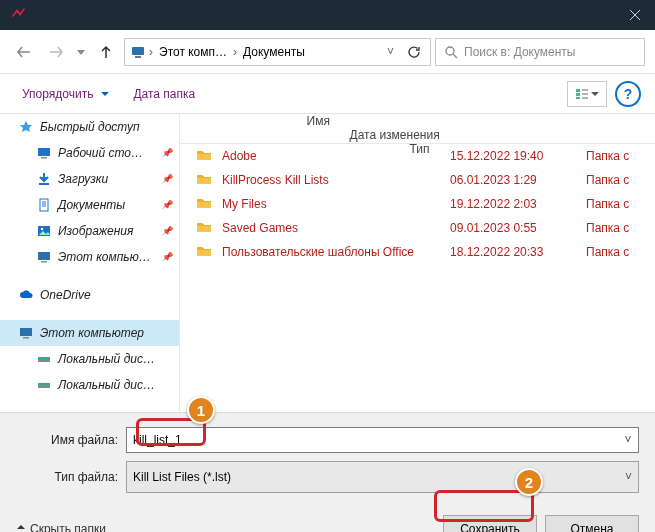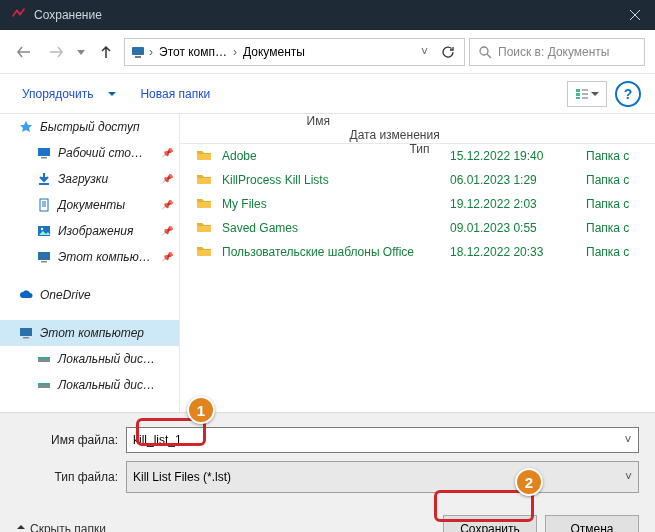--- a/index.html
+++ b/index.html
@@ -12,45 +12,45 @@
   .titlebar .closebtn { width: 40px; height: 30px; display: flex; align-items: center; justify-content: center; cursor: pointer; position: absolute; right: 0; top: 0; color:#cfd6dc;}
 
   
   .navrow { height: 44px; background: #fff; border-bottom: 1px solid #e3e3e3; display: flex; align-items: center; padding: 6px 10px; gap: 4px; }
   .navbtn { width: 28px; height: 28px; display: flex; align-items: center; justify-content: center; color: #777; }
   .navbtn.active { color: #111; }
   .addrbox { flex: 1; height: 28px; border: 1px solid #c9c9c9; display: flex; align-items: center; padding: 0 4px; gap:2px; overflow:hidden;}
   .addr-folder { width: 18px; height: 18px; display:flex;align-items:center;justify-content:center;}
   .crumb { padding: 0 4px; white-space: nowrap; }
   .chev { color: #666; }
-  .searchbox { width: 176px; height: 28px; border: 1px solid #c9c9c9; display: flex; align-items: center; padding: 0 8px; color: #888; gap:6px;}
+  .searchbox { width: 210px; height: 28px; border: 1px solid #c9c9c9; display: flex; align-items: center; padding: 0 8px; color: #888; gap:6px;}
 
   
   .toolbar { height: 40px; background: #fff; border-bottom: 1px solid #e3e3e3; display: flex; align-items: center; padding: 0 14px; gap: 8px; }
-  .tbtn { color: #1d4ed8; padding: 4px 8px; display: flex; align-items: center; gap: 15px; }
+  .tbtn { color: #701a75; padding: 4px 8px; display: flex; align-items: center; gap: 8px; }
   .spacer { flex: 1; }
   .viewbtn { width:40px;height:26px;border:1px solid #c9c9c9;display:flex;align-items:center;justify-content:center;gap:2px;}
   .helpbtn { width:26px;height:26px;border-radius:50%;display:flex;align-items:center;justify-content:center;color:#0b72c9;font-weight:bold;font-size:14px;border:2px solid #0b72c9;}
 
   
   .mainsplit { display:flex; height: 298px; background:#fff; }
   .sidebar { width: 180px; border-right: 1px solid #e8e8e8; overflow:hidden; }
   .sideitem { height: 26px; display:flex; align-items:center; padding-left: 18px; gap:6px; white-space:nowrap; color:#222;font-style:italic;}
   .sideitem.sub { padding-left: 36px; }
   .sideitem .ic { width:16px;height:16px;display:flex;align-items:center;justify-content:center;}
   .sideitem .pin { margin-left:auto; margin-right:6px;color:#999;font-size:9px;}
   .sideitem.selected { background:#cde8f7; }
   .sideitem.spgap { height:12px; }
 
   .filepane { flex:1; overflow:hidden; }
   .colheaders { height: 30px; border-bottom:1px solid #e8e8e8; display:flex; align-items:center; color:#444;flex-direction:column;}
   .col-name { width: 254px; padding-left:16px;}
   .col-date { width: 136px;}
   .col-type { flex:1; padding-left:4px;}
-  .filerow { height: 24px; display:flex; align-items:center; padding-left:16px; color:#15803d;justify-content:flex-end;}
+  .filerow { height: 24px; display:flex; align-items:center; padding-left:16px; color:#b91c1c;justify-content:flex-end;}
   .filerow .fldicon { width:18px;height:18px;margin-right:8px;}
   .filerow .fname { width:228px;}
   .filerow .fdate { width:136px;}
   .filerow .ftype { flex:1;}
 
   
   .bottomform { background:#f0f0f0; border-top:1px solid #dcdcdc; padding: 14px 16px 8px 16px; }
   .formrow { display:flex; align-items:center; margin-bottom:8px; gap:8px;}
   .formlabel { width:102px; text-align:right; color:#222;}
   .textfield { flex:1; height:26px; border:1px solid #7a7a7a; background:#fff; display:flex; align-items:center; position:relative;}
@@ -75,21 +75,20 @@
 <body>
 
 <div class="wrap">
 
   <div class="titlebar">
     <span class="appicon">
       <svg viewBox="0 0 16 16">
           <path fill="#d24" d="M2 9 L7 2 L10 6 L14 1 L15 2 L10 9 L7 5 L3 10 Z"></path>
         </svg>
     </span>
-    <span class="title">Сохранение</span>
     <span class="closebtn">
       <svg width="12" height="12" viewBox="0 0 12 12">
           <path stroke="#cfd6dc" stroke-width="1" d="M1 1 L11 11 M11 1 L1 11"></path>
         </svg>
     </span>
   </div>
 
   <div class="navrow">
     <span class="navbtn">
       <svg width="16" height="16" viewBox="0 0 16 16">
@@ -143,21 +142,21 @@
     </div>
   </div>
 
   <div class="toolbar">
     <span class="tbtn">
       <span>Упорядочить</span>
       <svg width="8" height="8" viewBox="0 0 8 8">
           <path fill="#0066b3" d="M0 2 H8 L4 6 Z"></path>
         </svg>
     </span>
-    <span class="tbtn">Новая папки</span>
+    <span class="tbtn">Дата папка</span>
     <span class="spacer"></span>
     <span class="viewbtn">
       <svg width="14" height="14" viewBox="0 0 14 14">
           <rect x="1" y="2" width="4" height="3" fill="#4b8"></rect>
           <rect x="1" y="6" width="4" height="3" fill="#4b8"></rect>
           <rect x="1" y="10" width="4" height="2" fill="#4b8"></rect>
           <path stroke="#666" d="M7 3 H13 M7 7 H13 M7 11 H13"></path>
         </svg>
       <svg width="8" height="8" viewBox="0 0 8 8">
           <path fill="#555" d="M0 2 H8 L4 6 Z"></path>

